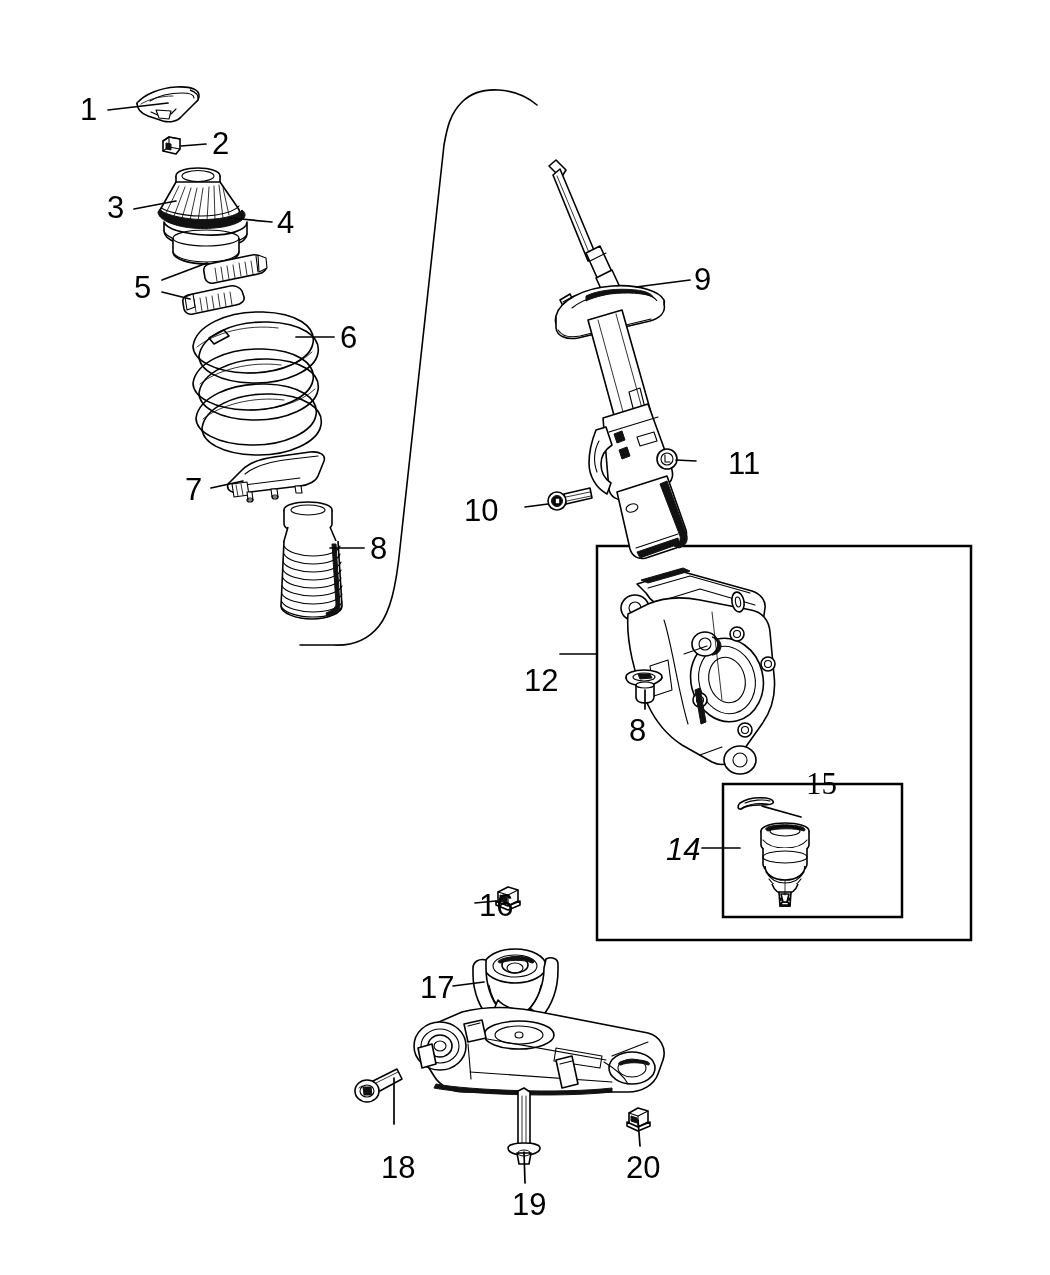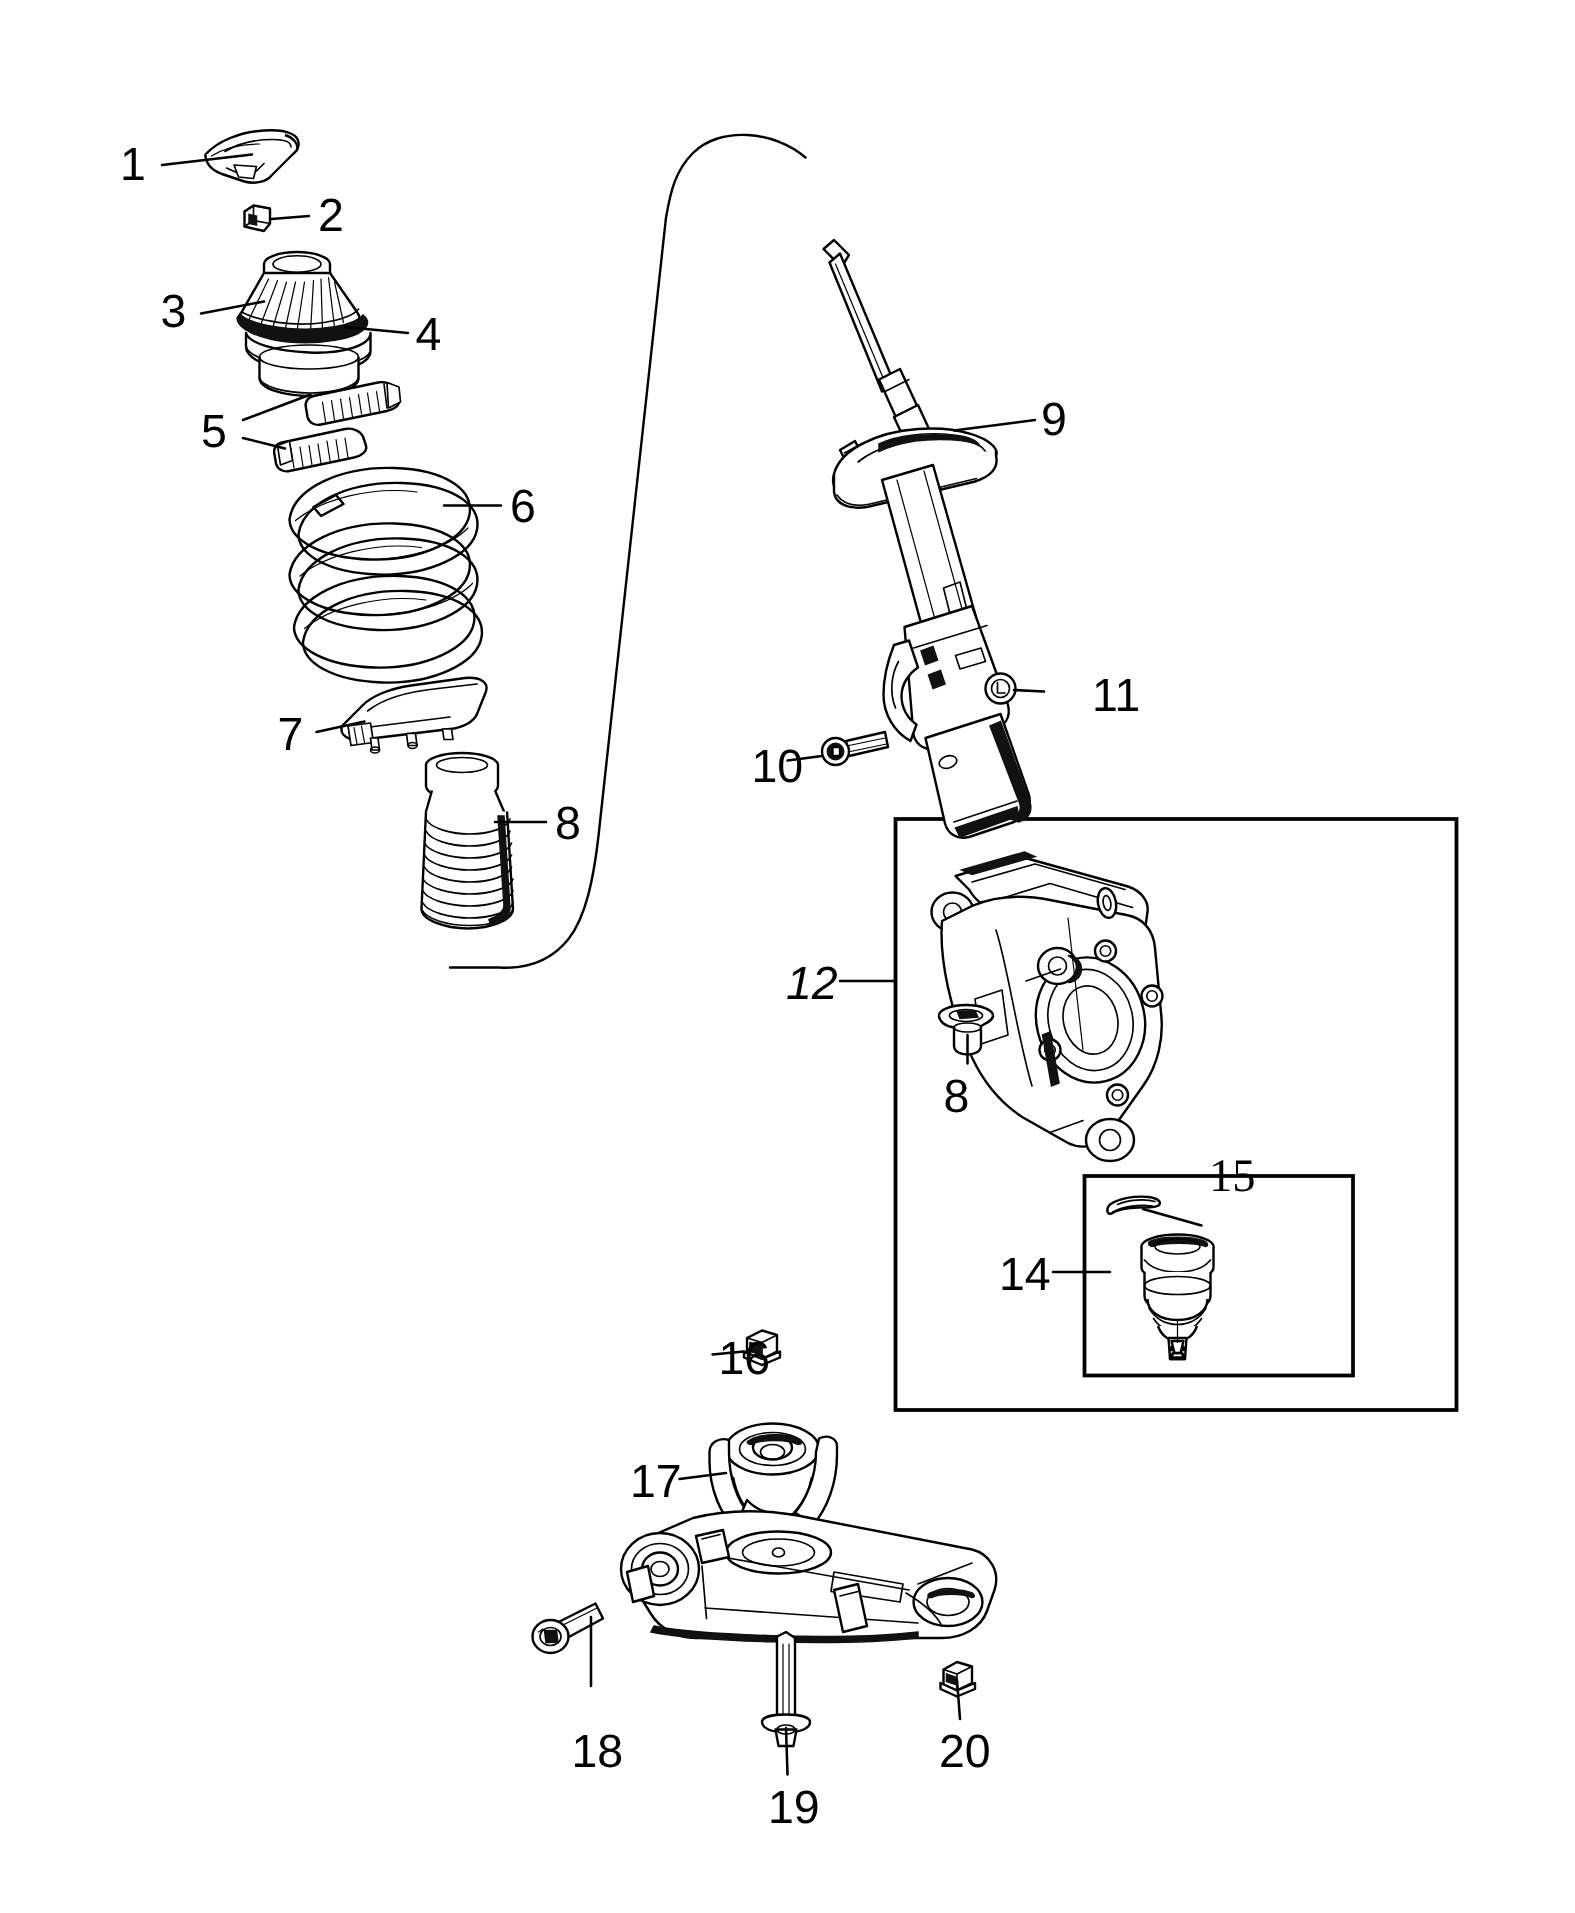--- a/index.html
+++ b/index.html
@@ -506,25 +506,25 @@
 
   <div class="callout-num" style="left:80px;  top:94px;">1</div>
   <div class="callout-num" style="left:212px; top:128px;">2</div>
   <div class="callout-num" style="left:107px; top:192px;">3</div>
   <div class="callout-num" style="left:277px; top:207px;">4</div>
   <div class="callout-num" style="left:134px; top:272px;">5</div>
   <div class="callout-num" style="left:340px; top:322px;">6</div>
   <div class="callout-num" style="left:185px; top:474px;">7</div>
   <div class="callout-num" style="left:370px; top:533px;">8</div>
   <div class="callout-num" style="left:694px; top:264px;">9</div>
-  <div class="callout-num" style="left:501px; top:495px;">10</div>
+  <div class="callout-num" style="left:464px; top:495px;">10</div>
   <div class="callout-num" style="left:700px; top:448px;margin-left:28px;">11</div>
-  <div class="callout-num" style="left:524px; top:640px;font-style:italic;">12</div>
+  <div class="callout-num" style="left:524px; top:665px;">12</div>
   <div class="callout-num" style="left:629px; top:715px;">8</div>
-  <div class="callout-num" style="left:666px; top:834px;">14</div>
+  <div class="callout-num" style="left:666px; top:834px;font-style:italic;">14</div>
   <div class="callout-num" style="left:806px; top:768px;font-family:Liberation Serif, serif;">15</div>
   <div class="callout-num" style="left:440px; top:890px;margin-left:39px;">16</div>
   <div class="callout-num" style="left:420px; top:972px;">17</div>
   <div class="callout-num" style="left:381px; top:1130px;margin-top:22px;">18</div>
   <div class="callout-num" style="left:512px; top:1189px;">19</div>
   <div class="callout-num" style="left:626px; top:1152px;">20</div>
 
 </div>
 
 </body></html>

